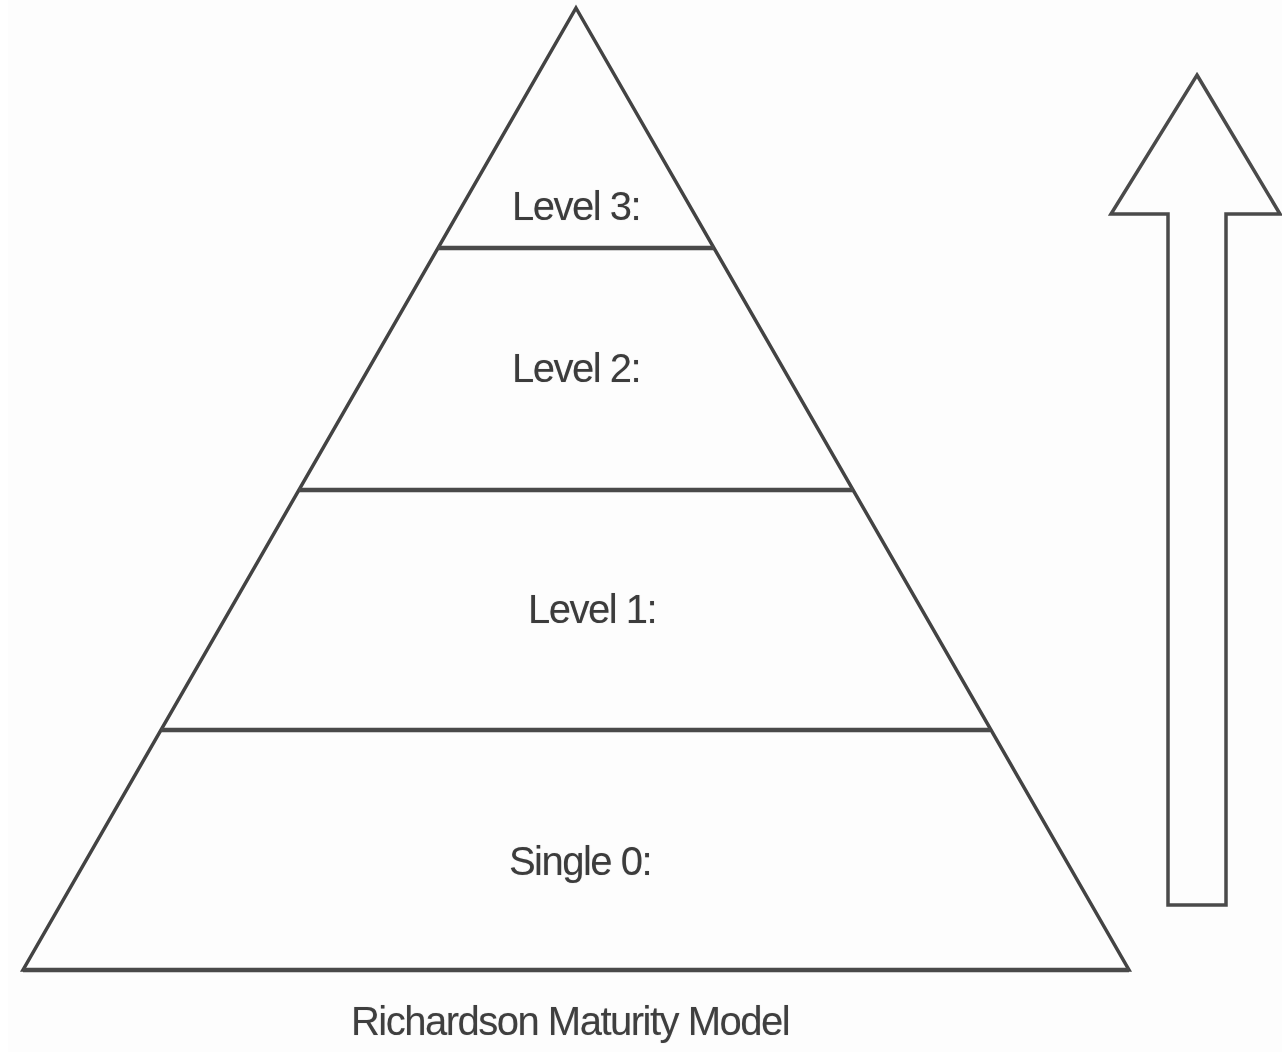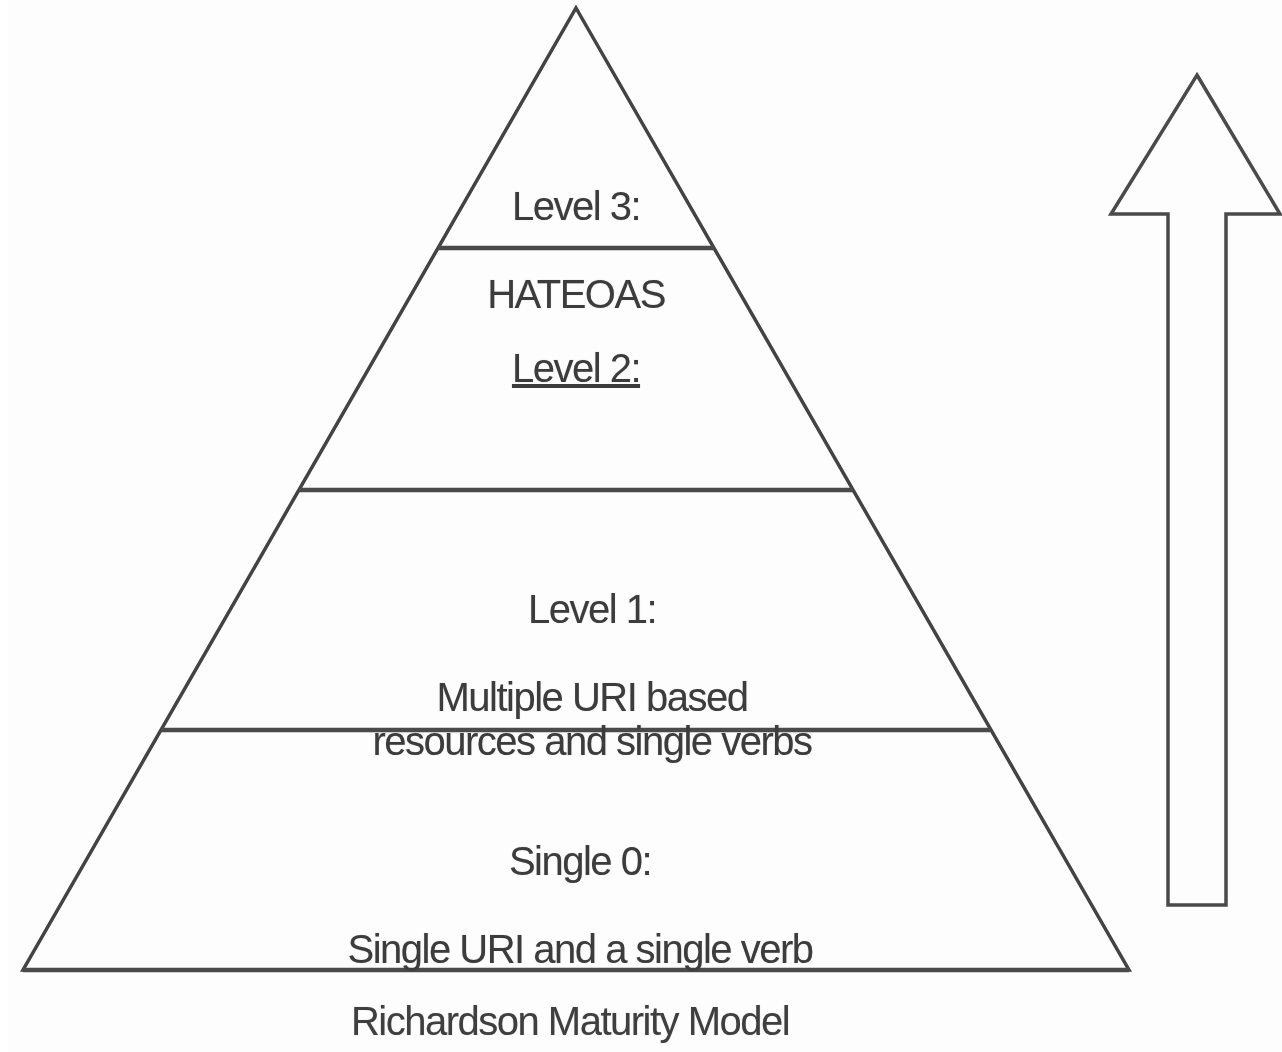--- a/index.html
+++ b/index.html
@@ -37,21 +37,21 @@
     text-align: left;
     width: max-content;
     font-size: 40px;
     line-height: 44px;
     letter-spacing: -1.5px;
     color: #3f3f3f;
     text-shadow: 0 0 1px rgba(80,80,80,0.35);
   }
   
   .lvl3 { left: 568px; top: 140px; }
-  .lvl2 { left: 568px; top: 302px; text-decoration: underline; }
+  .lvl2 { left: 568px; top: 302px; }
   .lvl1 { left: 584px; top: 543px; }
   .lvl0 { left: 572px; top: 795px; }
   .caption { left: 562px; top: 999px; }
 </style>
 </head>
 <body>
 
 <div class="canvas">
 
   <svg viewBox="0 0 1282 1052" aria-hidden="true">
@@ -62,33 +62,29 @@
 
     <line x1="430" y1="248" x2="706" y2="248" stroke="#4a4a4a" stroke-width="4.5"></line>
     <line x1="291" y1="490" x2="845" y2="490" stroke="#4a4a4a" stroke-width="4.5"></line>
     <line x1="153" y1="730" x2="982" y2="730" stroke="#4a4a4a" stroke-width="4.5"></line>
 
     <polygon points="1189,75 1272,214 1218,214 1218,905 1160,905 1160,214 1103,214" fill="#fdfdfd" stroke="#4a4a4a" stroke-width="3.5" stroke-linejoin="miter"></polygon>
   </svg>
 
   <div class="level-text lvl3">
     <div>Level 3:</div>
-    <div>HATEOAS</div>
   </div>
 
   <div class="level-text lvl2">
     <div>Level 2:</div>
   </div>
 
   <div class="level-text lvl1">
     <div>Level 1:</div>
-    <div>Multiple URI based
-resources and single verbs</div>
   </div>
 
   <div class="level-text lvl0">
     <div>Single 0:</div>
-    <div>Single URI and a single verb</div>
   </div>
 
   <div class="caption">Richardson Maturity Model</div>
 
 </div>
 
 </body></html>

